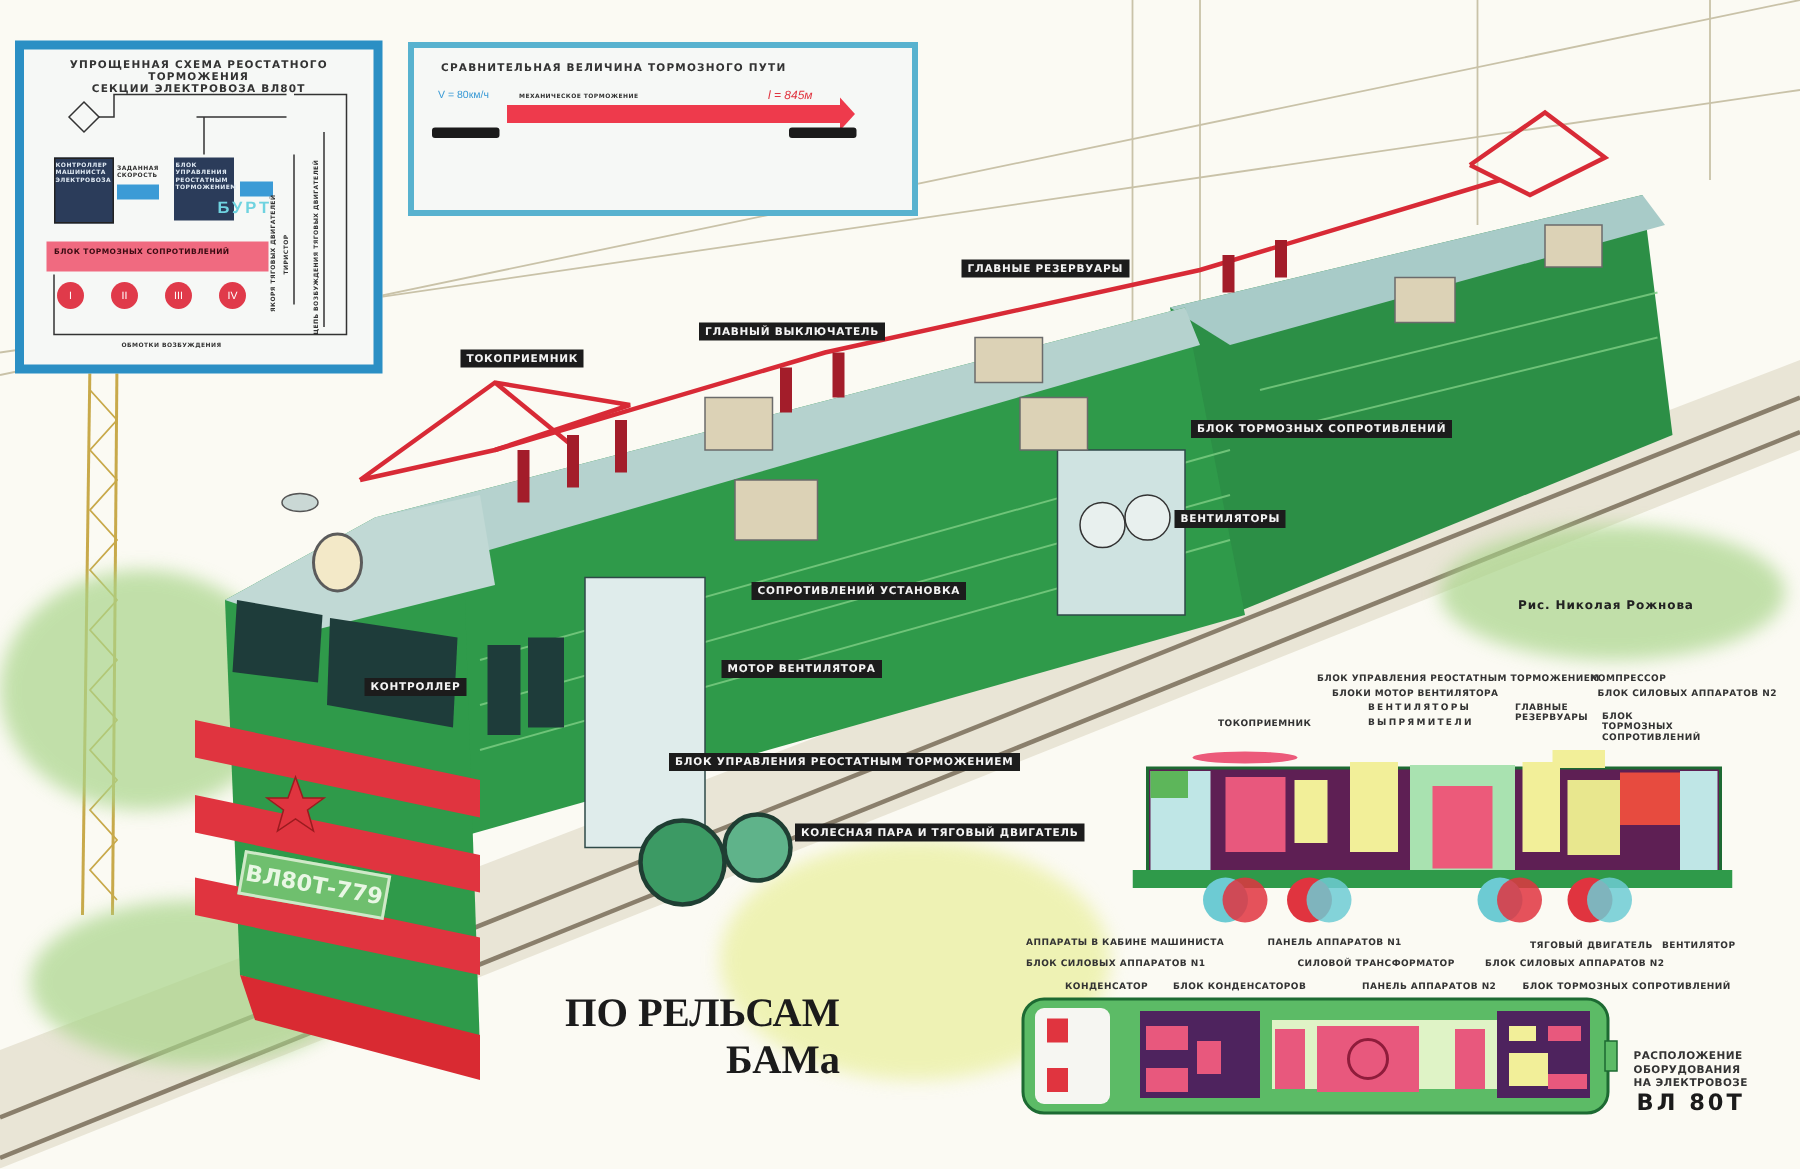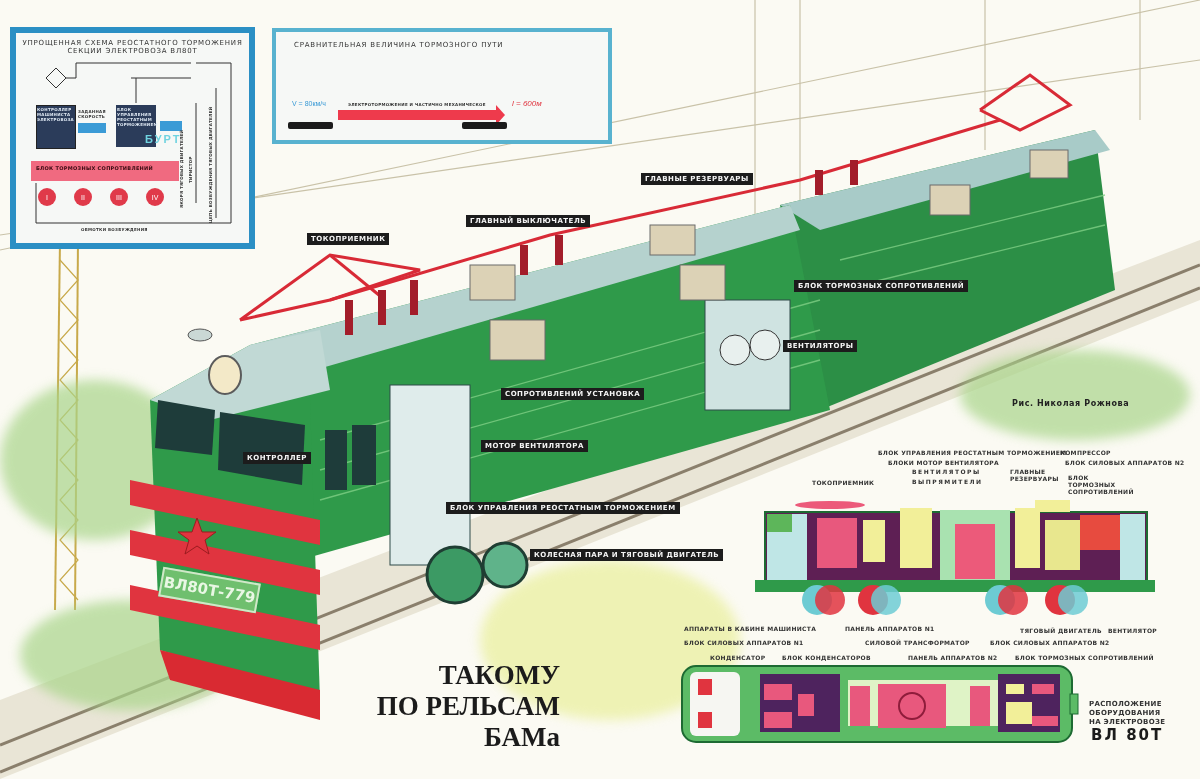--- a/index.html
+++ b/index.html
@@ -1,21 +1,21 @@
 <!DOCTYPE html>
 <html><head>
 <meta charset="utf-8">
 <style>
   html,body{margin:0;padding:0;}
   body{width:1200px;height:779px;overflow:hidden;background:#fbfaf3;position:relative;font-family:"Liberation Sans",sans-serif;}
   .abs{position:absolute;}
   .tag{position:absolute;background:#1c1c1c;color:#f4f4f4;font-size:7px;font-weight:bold;letter-spacing:.5px;padding:2px 4px;white-space:nowrap;font-family:"DejaVu Sans",sans-serif;}
   .small{position:absolute;font-size:6px;font-weight:bold;color:#333;white-space:nowrap;font-family:"DejaVu Sans",sans-serif;letter-spacing:.3px;}
   .panel{position:absolute;background:#f6f8f6;border:6px solid #2b8fc4;}
-  .ptitle{font-size:8px;font-weight:normal;color:#333;letter-spacing:.8px;font-family:"DejaVu Sans",sans-serif;}
+  .ptitle{font-size:8px;font-weight:bold;color:#333;letter-spacing:.8px;font-family:"DejaVu Sans",sans-serif;}
   .headline{position:absolute;left:350px;top:660px;width:210px;text-align:right;font-family:"Liberation Serif",serif;font-size:27px;line-height:31px;color:#1b1b1b;font-weight:bold;}
   .grass{position:absolute;border-radius:50%;background:#a9d58a;opacity:.7;filter:blur(6px);}
 </style>
 </head>
 <body>
 
 <svg class="abs" style="left:0;top:0" width="1200" height="779">
   <g stroke="#c9c2a8" stroke-width="1.2" fill="none">
     <line x1="0" y1="250" x2="1200" y2="0"></line>
     <line x1="0" y1="235" x2="1200" y2="60"></line>
@@ -167,33 +167,32 @@
       </div>
   </div>
   <div class="abs small" style="left:65px;top:194px;font-size:4px;">ОБМОТКИ ВОЗБУЖДЕНИЯ</div>
   <div class="abs small" style="left:172px;top:100px;font-size:4px;transform:rotate(-90deg);transform-origin:left top;top:150px;">ТИРИСТОР</div>
   <div class="abs small" style="left:192px;top:190px;font-size:4px;transform:rotate(-90deg);transform-origin:left top;">ЦЕПЬ ВОЗБУЖДЕНИЯ ТЯГОВЫХ ДВИГАТЕЛЕЙ</div>
   <div class="abs small" style="left:163px;top:175px;font-size:4px;transform:rotate(-90deg);transform-origin:left top;">ЯКОРЯ ТЯГОВЫХ ДВИГАТЕЛЕЙ</div>
 </div>
 
 <div class="panel" style="left:272px;top:28px;width:300px;height:108px;border-width:4px;border-color:#58b2cf;padding-left:32px;">
   <div class="ptitle" style="position:absolute;left:18px;top:9px;font-size:7px;">СРАВНИТЕЛЬНАЯ ВЕЛИЧИНА ТОРМОЗНОГО ПУТИ</div>
-  <div class="abs" style="left:0;top:65px;width:300px;height:38px;">
+  <div class="abs" style="left:0;top:25px;width:300px;height:38px;">
     <span class="abs" style="left:16px;top:3px;font-size:7px;color:#3b9bd6;">V = 80км/ч</span>
-    <span class="abs small" style="left:72px;top:5px;font-size:4px;">ЭЛЕКТРОТОРМОЖЕНИЕ И ЧАСТИЧНО МЕХАНИЧЕСКОЕ</span>
-    <span class="abs" style="left:236px;top:2px;font-size:8px;color:#e0343f;font-style:italic;">l = 600м</span>
-    <div class="abs" style="left:62px;top:13px;width:158px;height:10px;background:#ee3a4c;"></div>
-    <div class="abs" style="left:220px;top:8px;width:0;height:0;border-top:10px solid transparent;border-bottom:10px solid transparent;border-left:9px solid #ee3a4c;"></div>
-    <div class="abs" style="left:12px;top:25px;width:45px;height:7px;background:#1b1b1b;border-radius:2px;"></div>
-    <div class="abs" style="left:186px;top:25px;width:45px;height:7px;background:#1b1b1b;border-radius:2px;"></div>
+    <span class="abs small" style="left:70px;top:4px;font-size:4px;">МЕХАНИЧЕСКОЕ ТОРМОЖЕНИЕ</span>
+    <span class="abs" style="left:236px;top:2px;font-size:8px;color:#e0343f;font-style:italic;">l = 845м</span>
+    <div class="abs" style="left:62px;top:13px;width:222px;height:12px;background:#ee3a4c;"></div>
+    <div class="abs" style="left:284px;top:8px;width:0;height:0;border-top:11px solid transparent;border-bottom:11px solid transparent;border-left:10px solid #ee3a4c;"></div>
+    <div class="abs" style="left:12px;top:28px;width:45px;height:7px;background:#1b1b1b;border-radius:2px;"></div>
+    <div class="abs" style="left:250px;top:28px;width:45px;height:7px;background:#1b1b1b;border-radius:2px;"></div>
   </div>
 </div>
 
 <div class="headline">
-  <div>ТАКОМУ</div>
   <div>ПО РЕЛЬСАМ БАМа</div>
 </div>
 
 <svg class="abs" style="left:755px;top:500px" width="400" height="120">
   <rect x="10" y="12" width="382" height="70" fill="#5e1f54" stroke="#1d6a32" stroke-width="2"></rect>
   <rect x="12" y="14" width="40" height="66" fill="#bfe6e6"></rect>
   <rect x="12" y="14" width="25" height="18" fill="#5db65a"></rect>
   <rect x="62" y="18" width="40" height="50" fill="#e8587d"></rect>
   <rect x="108" y="20" width="22" height="42" fill="#f2ef99"></rect>
   <rect x="145" y="8" width="32" height="60" fill="#f2ef99"></rect>

